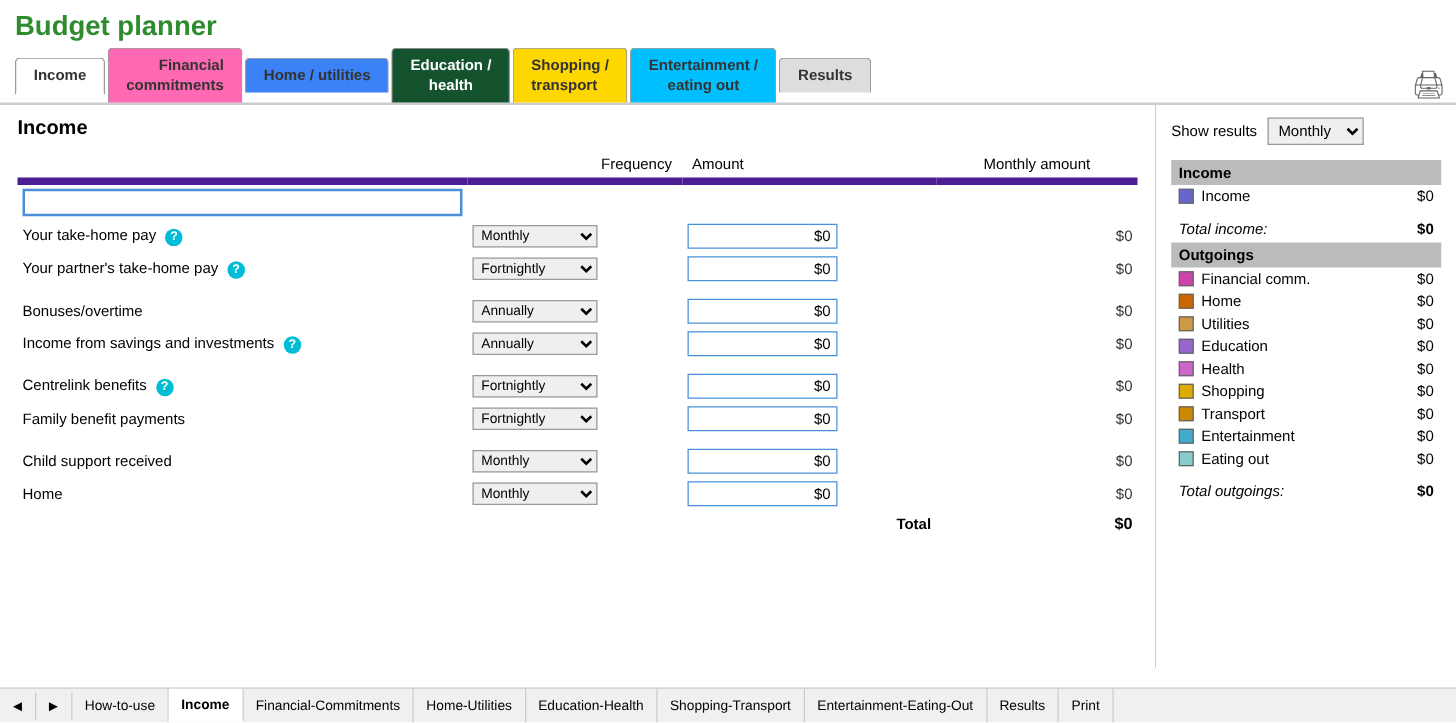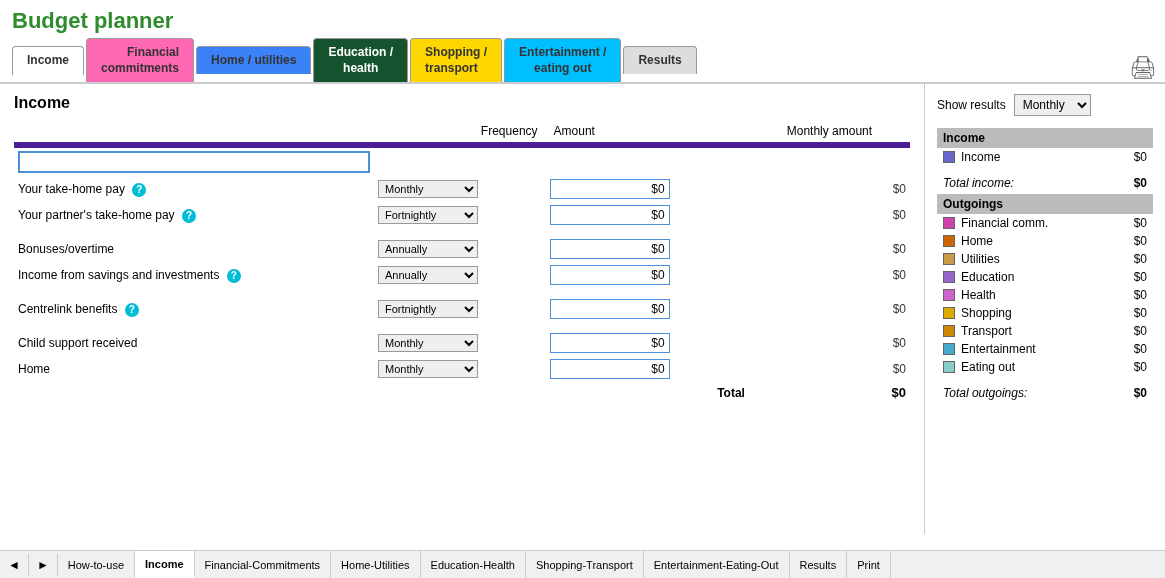--- a/index.html
+++ b/index.html
@@ -158,20 +158,26 @@
               <td colspan="4"></td>
             </tr>
 
           <tr>
             <td class="label-cell">Centrelink benefits <span class="help-icon">?</span></td>
             <td><select class="freq-select"><option>Monthly</option><option selected="">Fortnightly</option><option>Weekly</option><option>Annually</option></select></td>
             <td><input type="text" class="row-input" value="$0" style="width: 120px;"></td>
             <td class="monthly-cell">$0</td>
           </tr>
 
+          <tr>
+            <td class="label-cell">Family benefit payments</td>
+            <td><select class="freq-select"><option>Monthly</option><option selected="">Fortnightly</option><option>Weekly</option><option>Annually</option></select></td>
+            <td><input type="text" class="row-input" value="$0" style="width: 120px;"></td>
+            <td class="monthly-cell">$0</td>
+          </tr>
           <tr class="separator-row">
               <td colspan="4"></td>
             </tr>
 
           <tr>
             <td class="label-cell">Child support received</td>
             <td><select class="freq-select"><option selected="">Monthly</option><option>Fortnightly</option><option>Weekly</option><option>Annually</option></select></td>
             <td><input type="text" class="row-input" value="$0" style="width: 120px;"></td>
             <td class="monthly-cell">$0</td>
           </tr>

